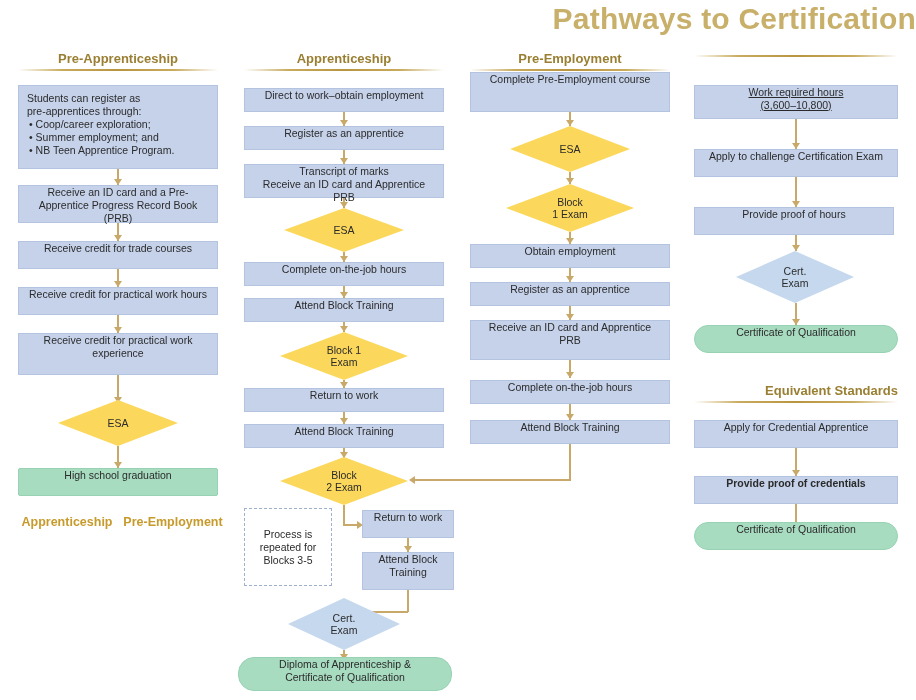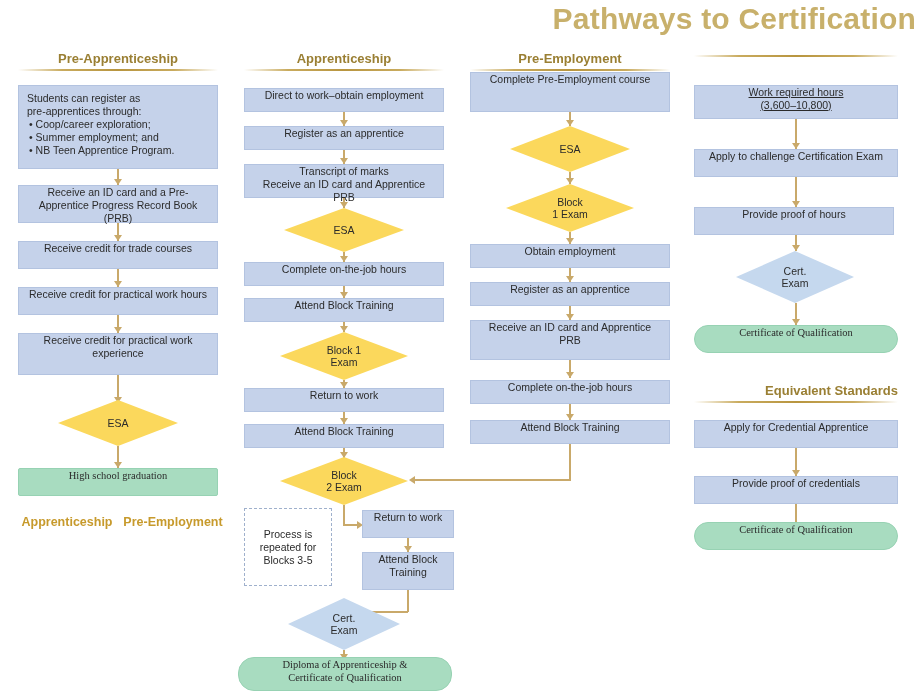--- a/index.html
+++ b/index.html
@@ -51,21 +51,20 @@
     color: #2b2b2b;
   }
   .box {
     background: #c5d2ea;
     border: 1px solid #b3c3e0;
   }
   .green {
     background: #a8dcc0;
     border: 1px solid #97d2b3;
     border-radius: 2px;
-    font-family: Liberation Serif, serif;
   }
   .diamond-wrap {
     position: absolute;
   }
   .diamond {
     position: absolute;
     left: 0; top: 0;
     width: 100%; height: 100%;
     background: #fbd85c;
     clip-path: polygon(50% 0%, 100% 50%, 50% 100%, 0% 50%);
@@ -344,17 +343,17 @@
 </div>
 <div class="arrow" style="left:795px; top:303px; width:1.5px; height:22px;"></div>
 <div class="arrow-head ah-down" style="left:792px; top:319px;"></div>
 
 <div class="node green" style="left:694px; top:325px; width:204px; height:28px; border-radius:14px;">Certificate of Qualification</div>
 
 <div class="node box" style="left:694px; top:420px; width:204px; height:28px; padding:0 6px;">Apply for Credential Apprentice</div>
 <div class="arrow" style="left:795px; top:448px; width:1.5px; height:28px;"></div>
 <div class="arrow-head ah-down" style="left:792px; top:470px;"></div>
 
-<div class="node box" style="left:694px; top:476px; width:204px; height:28px; padding:0 6px;">Provide proof of credentials</div>
+<div class="node box" style="left:694px; top:476px; width:204px; height:28px; padding:0 6px;font-weight:bold;">Provide proof of credentials</div>
 <div class="arrow" style="left:795px; top:504px; width:1.5px; height:24px;"></div>
 <div class="arrow-head ah-down" style="left:792px; top:522px;"></div>
 
 <div class="node green" style="left:694px; top:522px; width:204px; height:28px; border-radius:14px;">Certificate of Qualification</div>
 
 </body></html>

